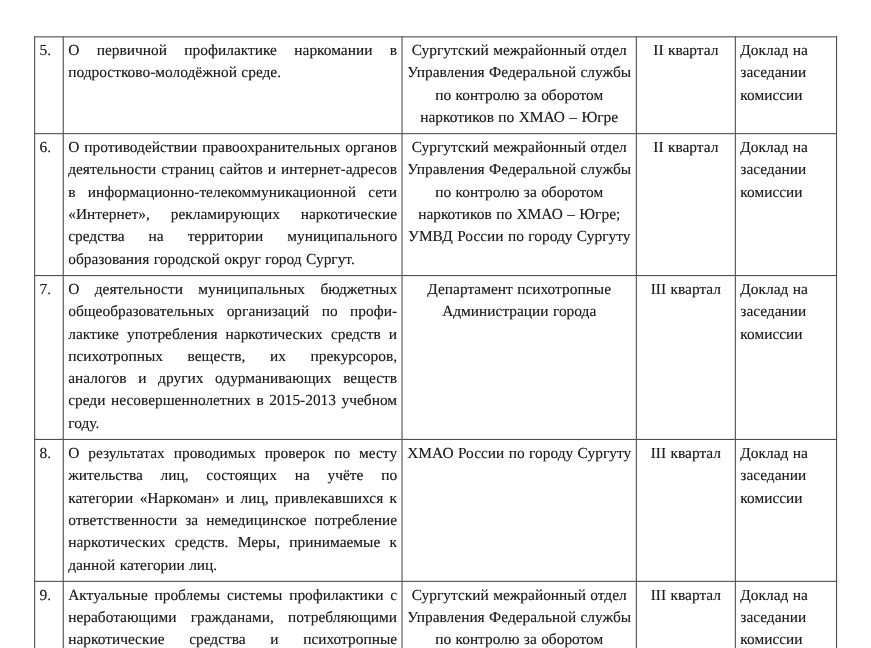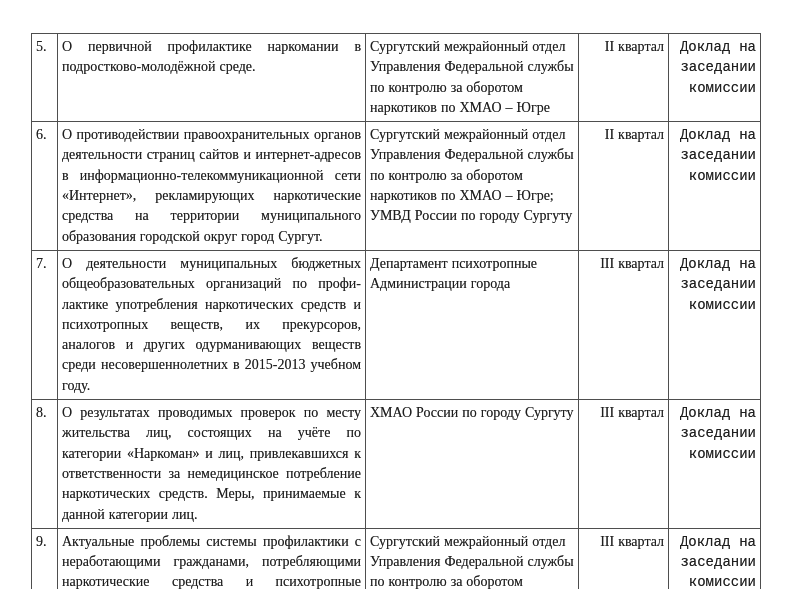--- a/index.html
+++ b/index.html
@@ -40,32 +40,32 @@
   td.c-num {
     text-align: left;
     padding-left: 4px;
   }
   td.c-topic {
     text-align: justify;
     padding-left: 5px;
     padding-right: 4px;
   }
   td.c-resp {
+    text-align: center;
     padding-left: 6px;
     padding-right: 6px;
     margin-left: 37px;
   }
   td.c-quarter {
-    text-align: right;
+    text-align: center;
   }
   td.c-report {
-    text-align: right;
+    text-align: left;
     padding-left: 12px;
     padding-right: 4px;
-    font-family: Liberation Mono, monospace;
   }
   tr.rh-a { height: 85px; }
   tr.rh-b { height: 112px; }
   tr.rh-c { height: 112px; }
   tr.rh-d { height: 111px; }
   tr.rh-e { height: 84px; }
 </style>
 </head>
 <body>
 

